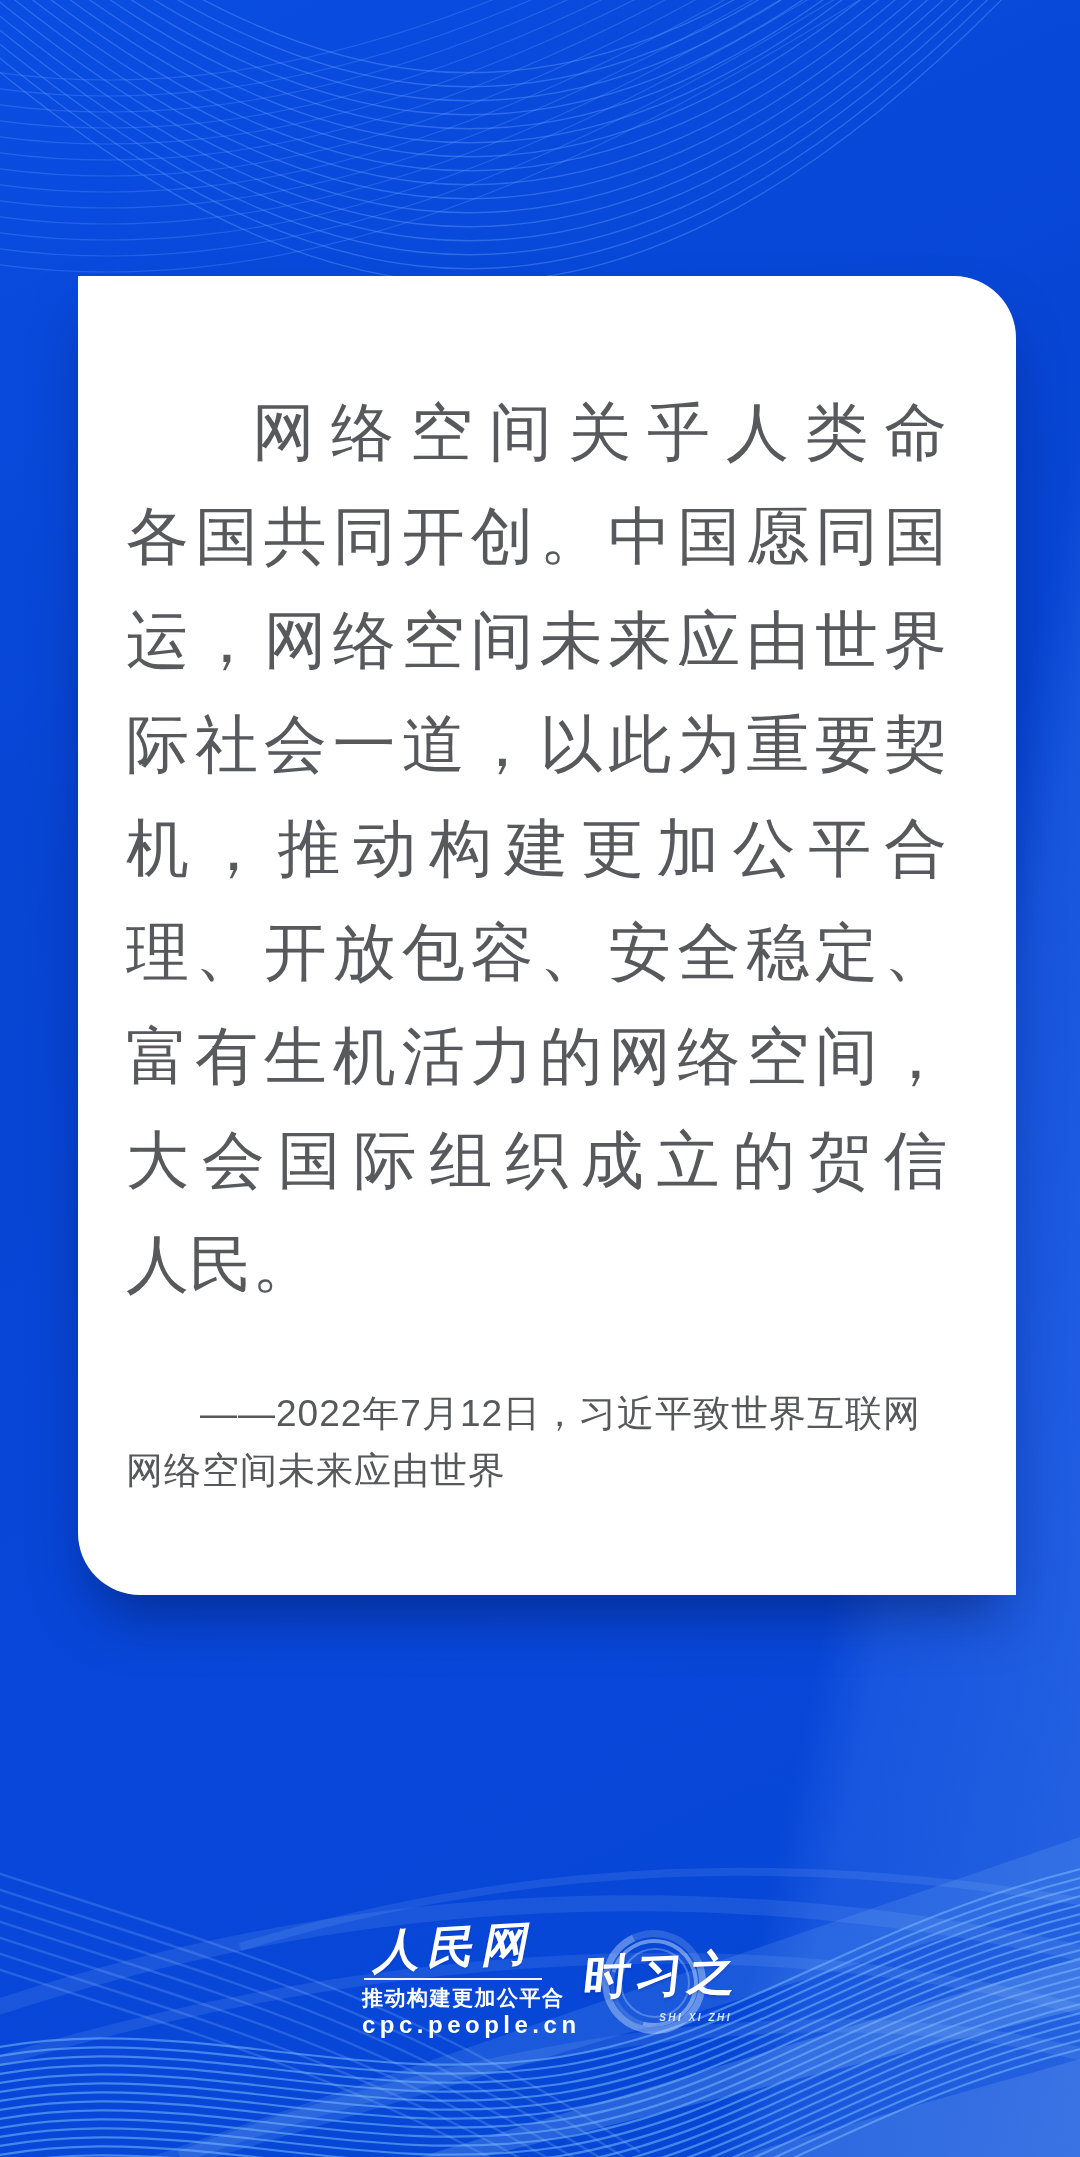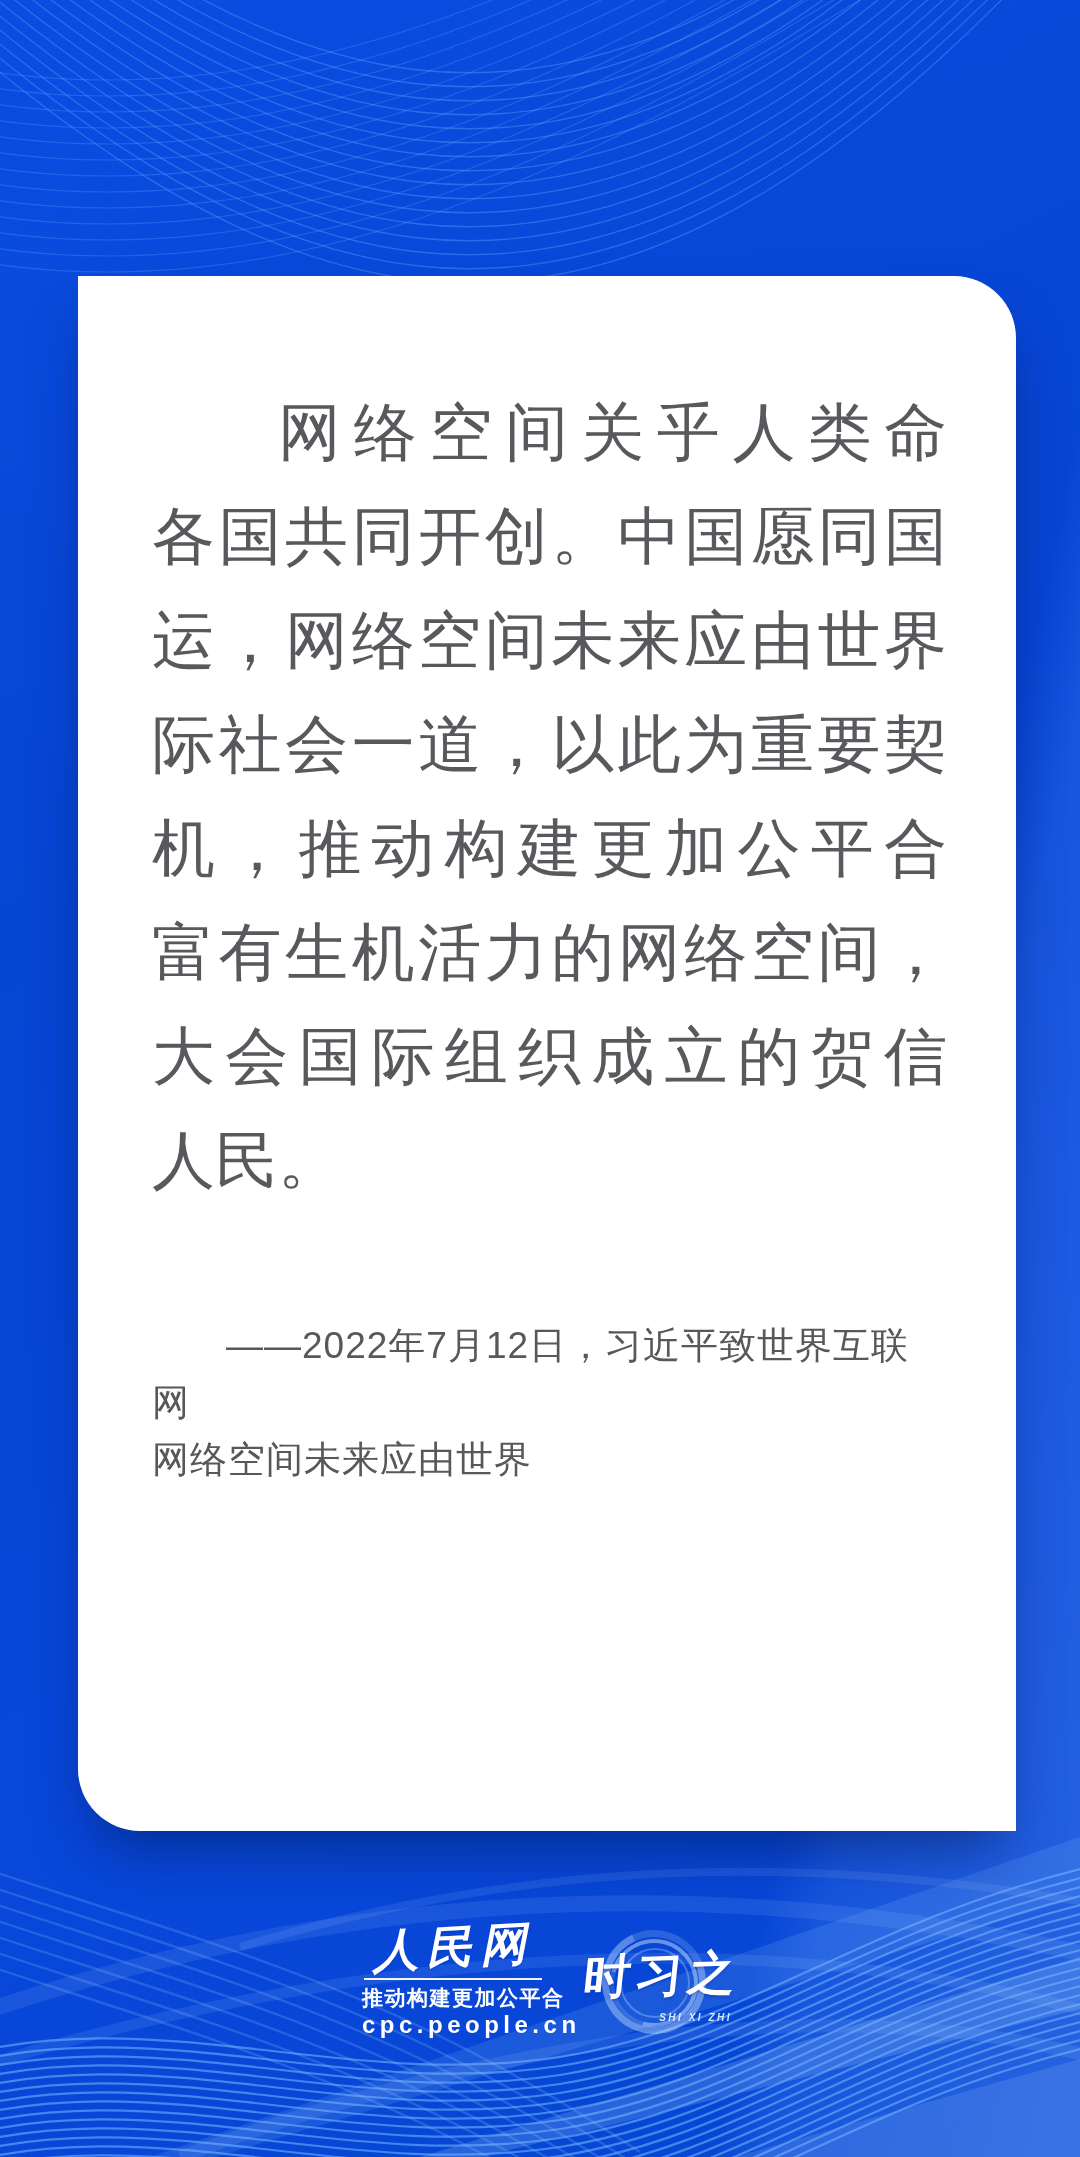--- a/index.html
+++ b/index.html
@@ -21,42 +21,42 @@
       rgba(110,165,255,0.30) 100%);
   }
 
   .top-mesh { position: absolute; top: 0; left: 0; z-index: 1; }
   .bottom-waves { position: absolute; top: 1817px; left: 0; z-index: 1; }
 
   
   .quote-card {
     position: absolute; z-index: 2;
     left: 78px; top: 276px;
-    width: 938px; height: 1555px;
+    width: 938px; height: 1319px;
     background: #ffffff;
     border-radius: 0 62px 0 62px;
     box-shadow: 0 30px 55px -14px rgba(2, 18, 74, 0.5);
-    padding: 105px 69px 0 74px;
+    padding: 105px 69px 0 48px;
   }
   .quote-text { color: #58595c; }
   .ql {
     font-family: "Liberation Serif", "DejaVu Serif", serif;
     font-size: 63px;
     line-height: 104px;
     height: 104px;
     white-space: nowrap;
     text-align: justify;
     text-align-last: justify;
     color: #58595c;
   }
   .ql.first { text-indent: 2em; }
   .ql.last  { text-align-last: left; }
 
   .attribution {
-    margin-top: 104px;
+    margin-top: 68px;
     color: #57585a;
     font-size: 37px;
     line-height: 57px;
     font-weight: 500;
     letter-spacing: 1px;
   }
   .attr-line.first { text-indent: 2em; }
 
   
   .footer {
@@ -214,20 +214,21 @@
   </g>
 </svg>
 
 <div class="quote-card">
   <div class="quote-text">
     <div class="ql first">网络空间关乎人类命</div>
     <div class="ql">各国共同开创。中国愿同国</div>
     <div class="ql">运，网络空间未来应由世界</div>
     <div class="ql">际社会一道，以此为重要契</div>
     <div class="ql">机，推动构建更加公平合</div>
+    <div class="ql">理、开放包容、安全稳定、</div>
     <div class="ql">富有生机活力的网络空间，</div>
     <div class="ql">大会国际组织成立的贺信</div>
     <div class="ql last">人民。</div>
   </div>
   <div class="attribution">
     <div class="attr-line first">——2022年7月12日，习近平致世界互联网</div>
     <div class="attr-line">网络空间未来应由世界</div>
   </div>
 </div>
 

